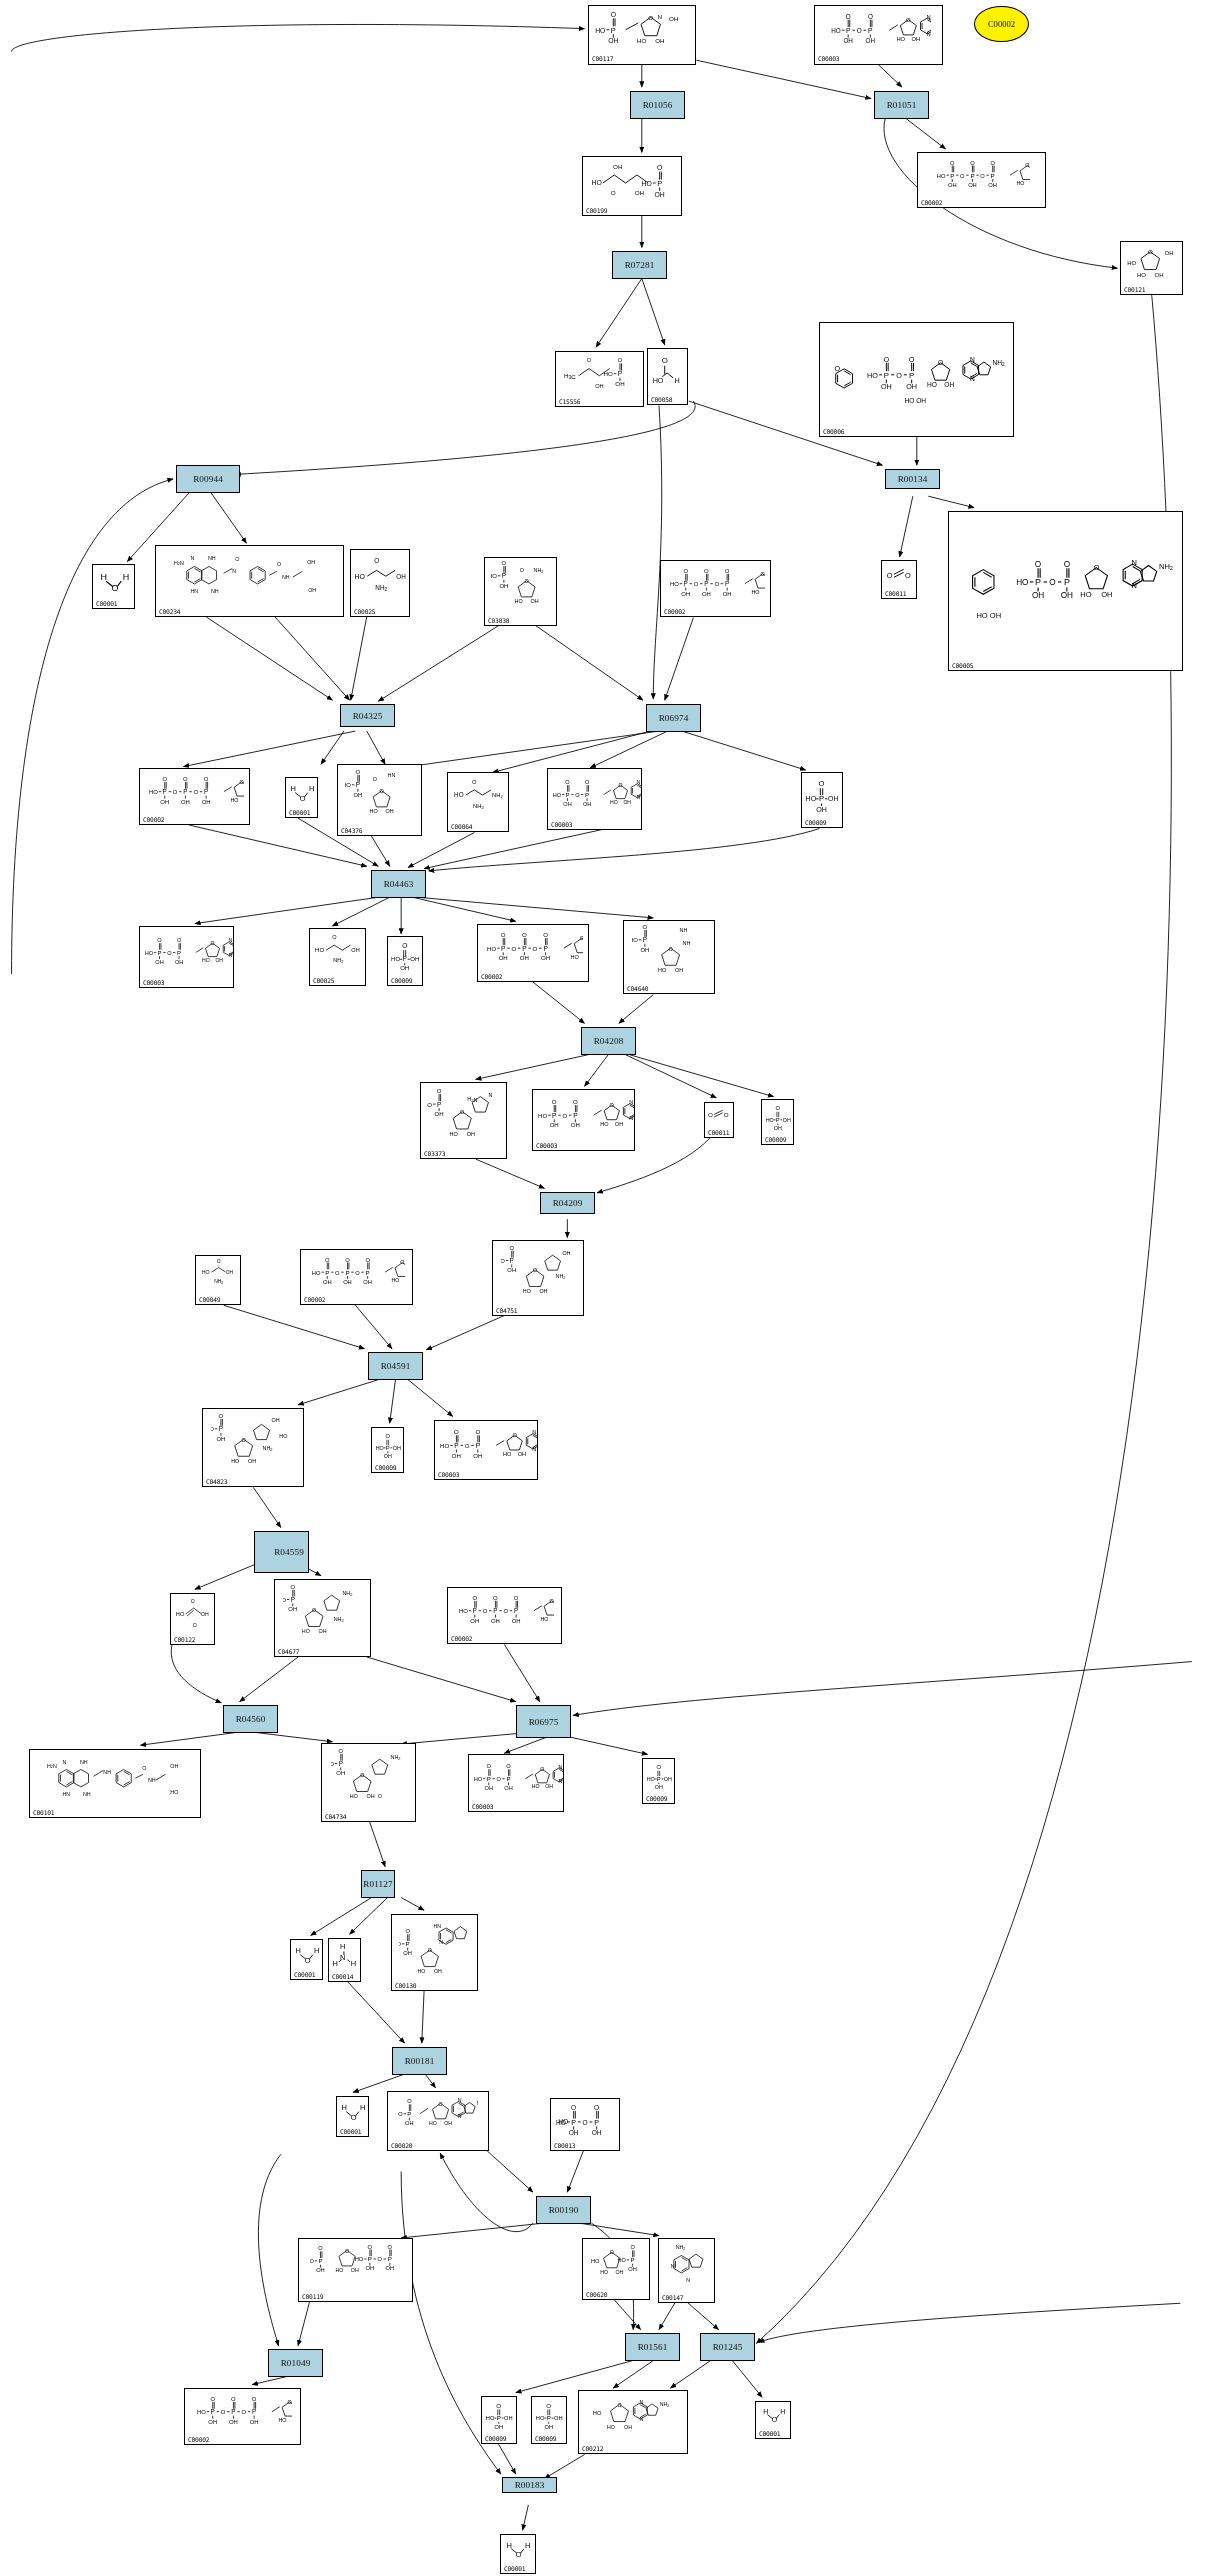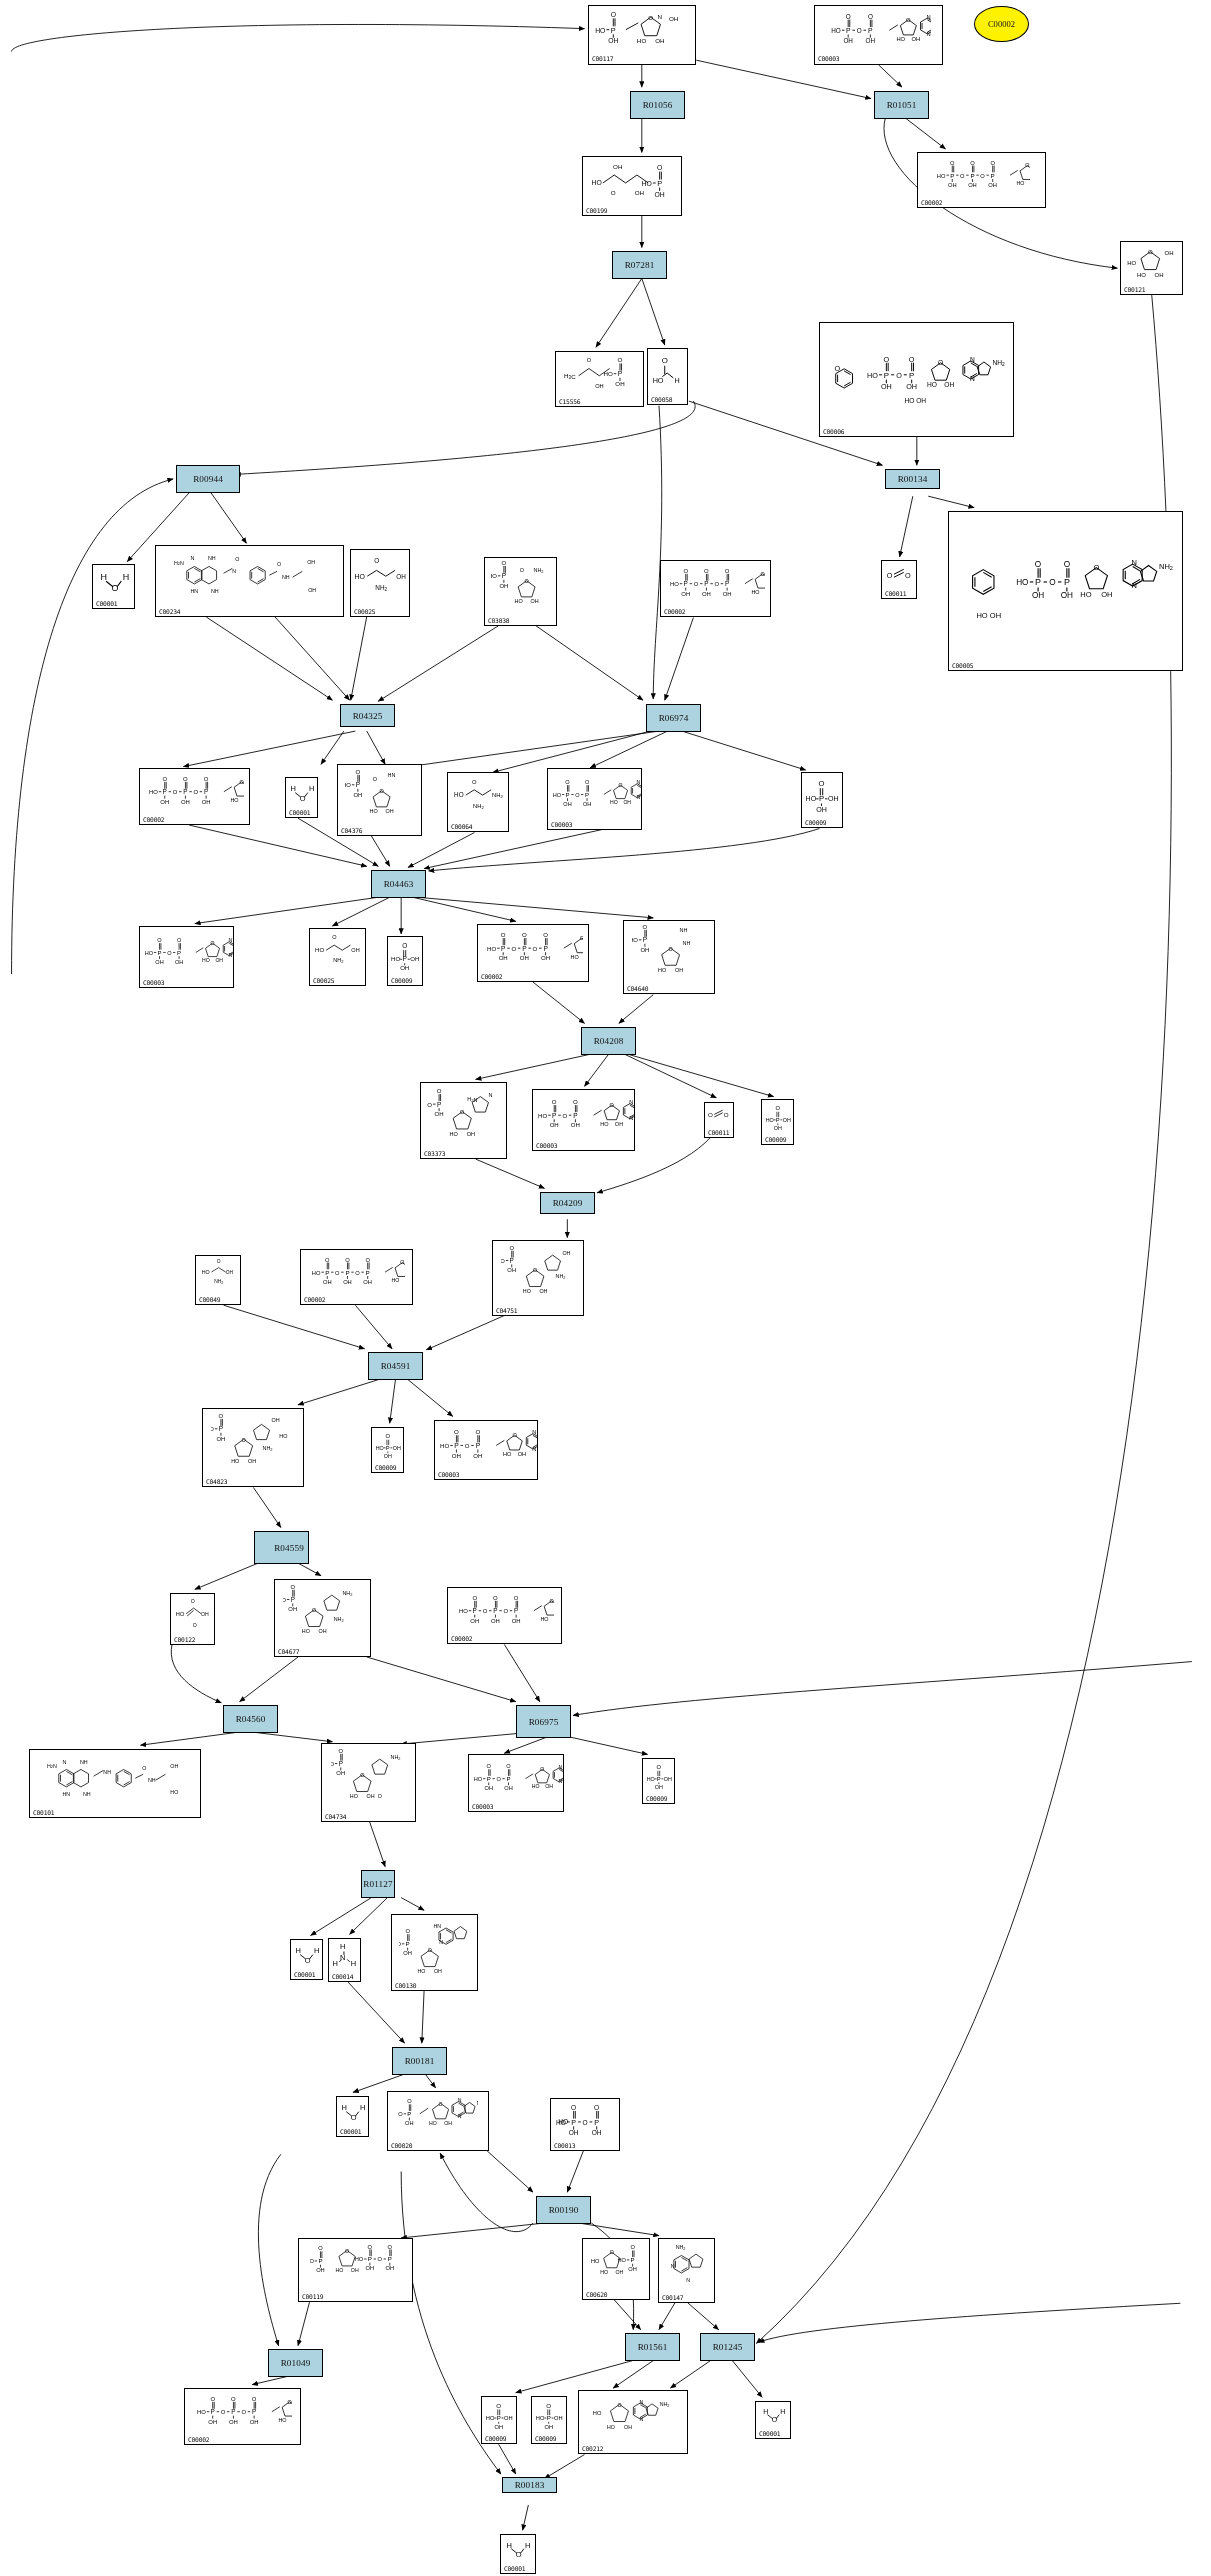--- a/index.html
+++ b/index.html
@@ -1562,21 +1562,21 @@
     <div class="rxn" style="left: 874px; top: 91px; width: 55px; height: 27.5px;">R01051</div>
     <div class="rxn" style="left: 612px; top: 251px; width: 55px; height: 27.5px;">R07281</div>
     <div class="rxn" style="left: 885px; top: 469px; width: 55px; height: 20px;">R00134</div>
     <div class="rxn" style="left: 176px; top: 465px; width: 64px; height: 27.5px;">R00944</div>
     <div class="rxn" style="left: 340px; top: 704px; width: 55px; height: 23px;">R04325</div>
     <div class="rxn" style="left: 646px; top: 704px; width: 55px; height: 27.5px;">R06974</div>
     <div class="rxn" style="left: 371px; top: 870px; width: 55px; height: 27.5px;">R04463</div>
     <div class="rxn" style="left: 581px; top: 1027px; width: 55px; height: 27.5px;">R04208</div>
     <div class="rxn" style="left: 540px; top: 1192px; width: 55px; height: 22px;">R04209</div>
     <div class="rxn" style="left: 368px; top: 1352px; width: 55px; height: 27.5px;">R04591</div>
-    <div class="rxn" style="left: 254px; top: 1531px; width: 55px; height: 33px; padding-left: 15px;">R04559</div>
+    <div class="rxn" style="left: 254px; top: 1531px; width: 55px; height: 42px; padding-left: 15px;">R04559</div>
     <div class="rxn" style="left: 223px; top: 1705px; width: 55px; height: 27.5px;">R04560</div>
     <div class="rxn" style="left: 516px; top: 1705px; width: 55px; height: 33px;">R06975</div>
     <div class="rxn" style="left: 361px; top: 1870px; width: 34px; height: 27.5px;">R01127</div>
     <div class="rxn" style="left: 392px; top: 2047px; width: 55px; height: 27.5px;">R00181</div>
     <div class="rxn" style="left: 536px; top: 2196px; width: 55px; height: 27.5px;">R00190</div>
     <div class="rxn" style="left: 268px; top: 2349px; width: 55px; height: 27.5px;">R01049</div>
     <div class="rxn" style="left: 625px; top: 2333px; width: 55px; height: 27.5px;">R01561</div>
     <div class="rxn" style="left: 700px; top: 2333px; width: 55px; height: 27.5px;">R01245</div>
     <div class="rxn" style="left: 502px; top: 2477px; width: 55px; height: 16px;">R00183</div>
   </div>

